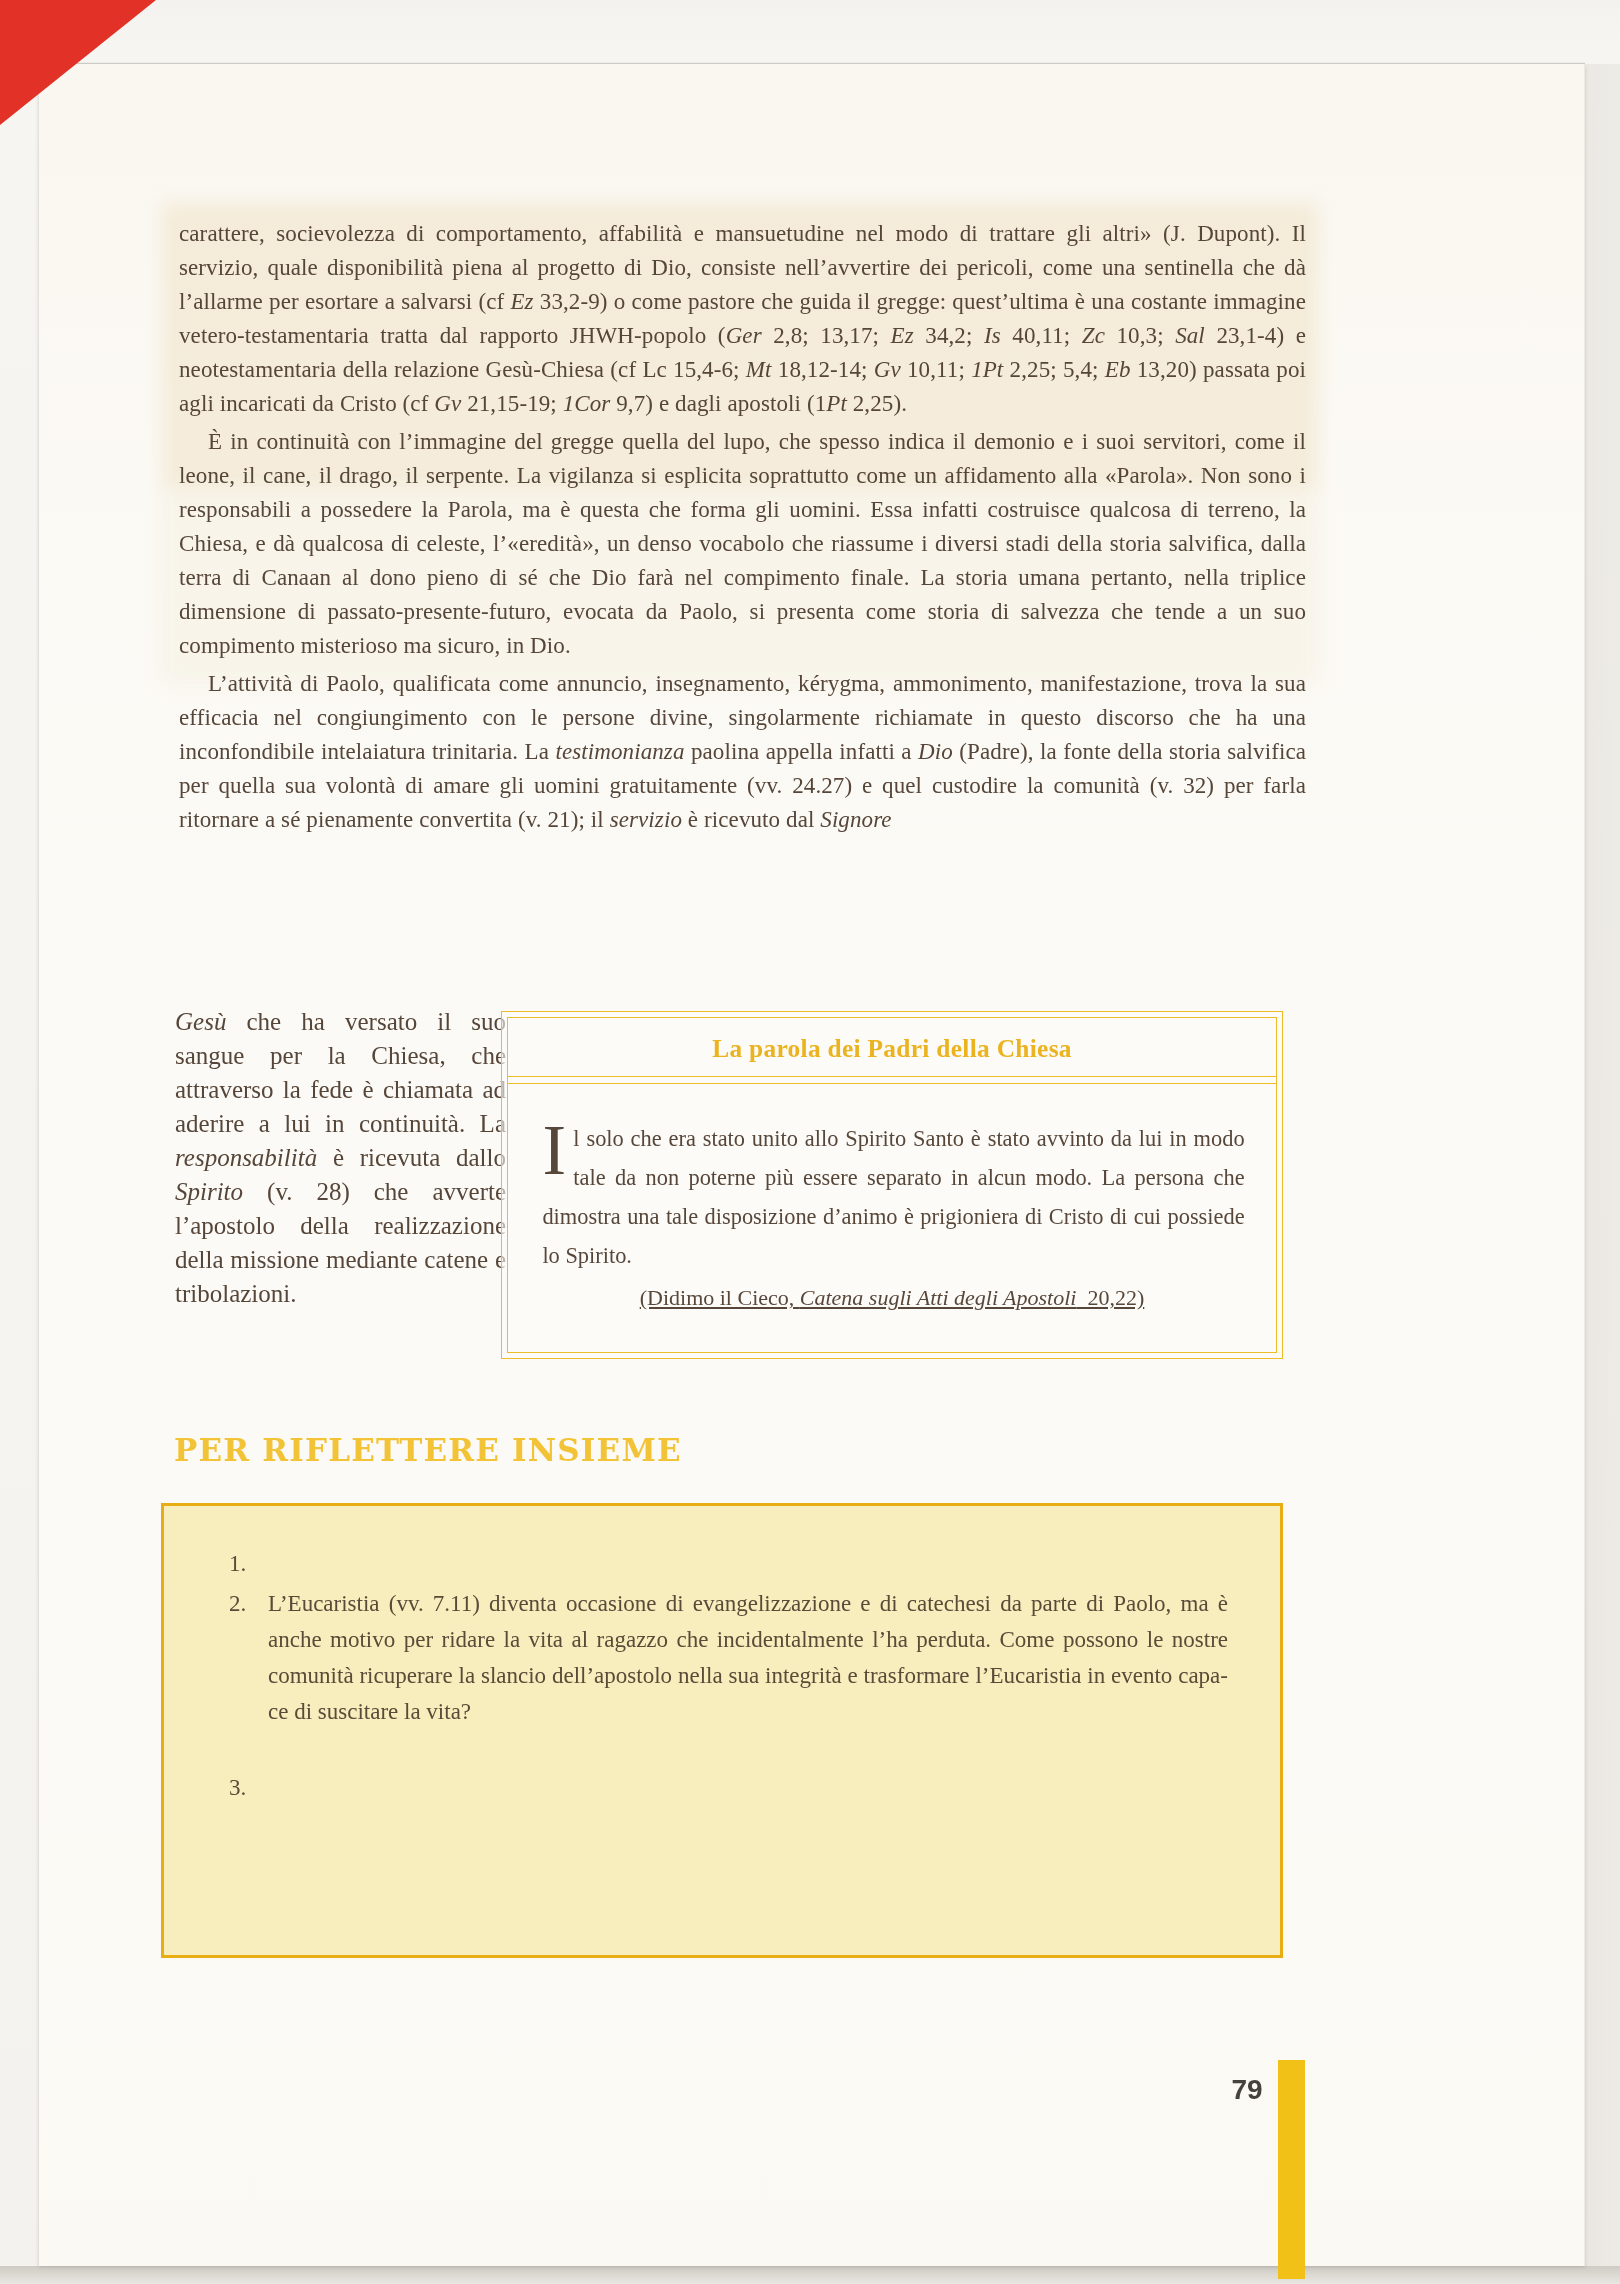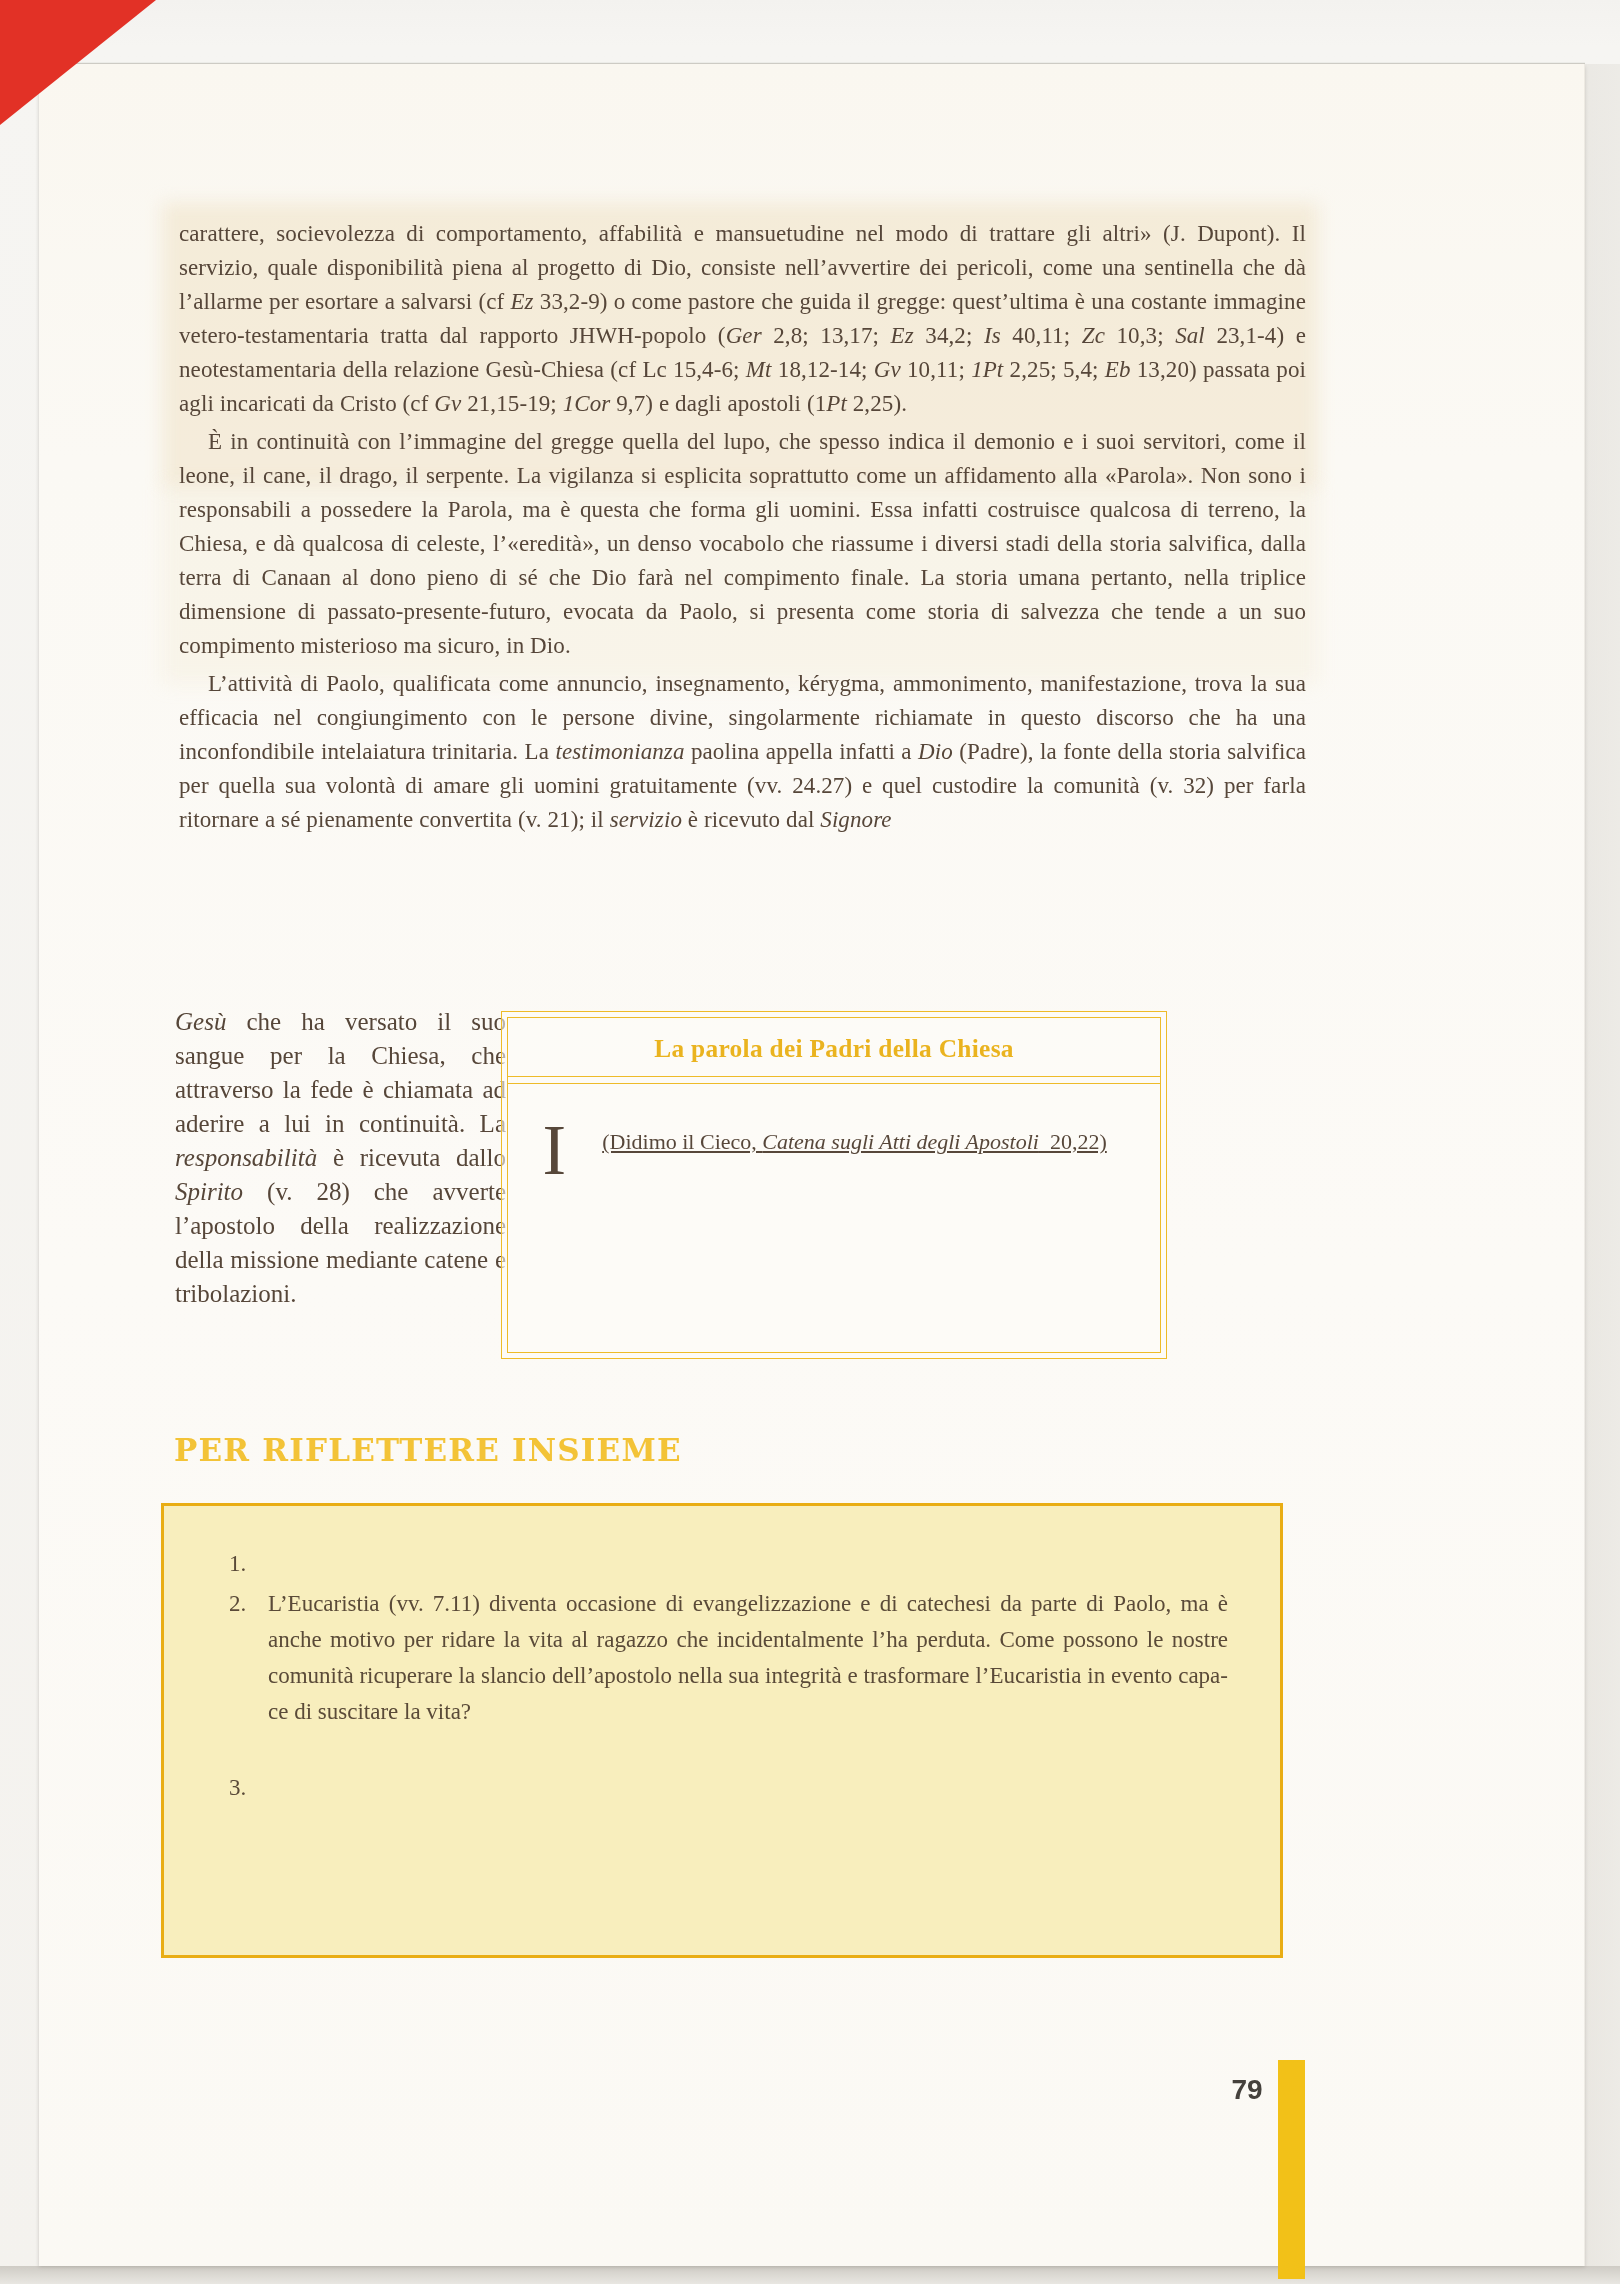--- a/index.html
+++ b/index.html
@@ -37,21 +37,21 @@
   .text-col p{margin:4px;}
   .text-col p.indent{text-indent:29px;}
   .wrap-col{
     position:absolute;left:175px;top:1005px;width:331px;
     font-size:25px;line-height:34px;color:#564639;text-align:justify;
     hyphens:auto;-webkit-hyphens:auto;
   }
 
   
   .padri-box{
-    position:absolute;left:501px;top:1011px;width:666px;height:348px;
+    position:absolute;left:501px;top:1011px;width:782px;height:348px;
     border:1.8px solid var(--gold,#eebb29);background:rgba(253,252,248,.6);
     box-sizing:border-box;
   }
   .padri-inner{
     position:absolute;left:5.4px;top:5.4px;right:5.4px;bottom:5.4px;
     border:1.2px solid var(--gold,#eebb29);box-sizing:border-box;
   }
   .padri-title{
     text-align:center;font-size:25.4px;font-weight:bold;color:var(--gold-deep,#eab31f);
     padding:15.7px 6px 13.3px 6px;letter-spacing:0.3px;
@@ -122,21 +122,21 @@
     <p class="indent">È in continuità con l’immagine del gregge quella del lupo, che spesso indica il demonio e i suoi servitori, come il leone, il cane, il drago, il serpente. La vigilanza si esplicita soprat­tutto come un affidamento alla «Parola». Non sono i responsabili a possedere la Parola, ma è questa che forma gli uomini. Essa infatti costruisce qualcosa di terreno, la Chiesa, e dà qualcosa di celeste, l’«eredità», un denso vocabolo che riassume i diversi stadi della storia salvifica, dalla terra di Canaan al dono pieno di sé che Dio farà nel compimento finale. La storia umana pertanto, nella triplice dimensione di passato-presente-futuro, evocata da Paolo, si presenta come storia di salvezza che tende a un suo compimento misterioso ma sicuro, in Dio.</p>
     <p class="indent">L’attività di Paolo, qualificata come annuncio, insegnamento, kérygma, ammonimento, manifestazione, trova la sua efficacia nel congiungimento con le persone divine, singolar­mente richiamate in questo discorso che ha una inconfondibile intelaiatura trinitaria. La <i>testimonianza</i> paolina appella infatti a <i>Dio</i> (Padre), la fonte della storia salvifica per quella sua volontà di amare gli uomini gratuitamente (vv. 24.27) e quel custodire la comunità (v. 32) per farla ritornare a sé pienamente convertita (v. 21); il <i>servizio</i> è ricevuto dal <i>Signore</i></p>
   </div>
 
   <div class="wrap-col"><i>Gesù</i> che ha versato il suo sangue per la Chiesa, che attraverso la fede è chiamata ad aderi­re a lui in continuità. La <i>responsabilità</i> è ricevuta dallo <i>Spirito</i> (v. 28) che avverte l’apostolo della realizzazione della mis­sione mediante catene e tribolazioni.</div>
 
   <div class="padri-box">
     <div class="padri-inner">
       <div class="padri-title">La parola dei Padri della Chiesa</div>
       <div class="padri-sep"></div>
-      <div class="padri-body"><span class="dropcap">I</span></div>
+      <div class="padri-body"><span class="dropcap">I</span><span>l solo che era stato unito allo Spirito Santo è stato avvinto da lui in modo tale da non poterne più essere separato in alcun modo. La persona che dimostra una tale disposizione d’animo è prigioniera di Cristo di cui possiede lo Spirito.</span></div>
       <div class="padri-attrib">(Didimo il Cieco, <i>Catena sugli Atti degli Apostoli</i>&nbsp; 20,22)</div>
     </div>
   </div>
 
   <div class="reflect-heading">PER RIFLETTERE INSIEME</div>
 
   <div class="q-box">
     <ol class="q-list">
       <li class="q-item">
         <span class="q-num">1.</span>

